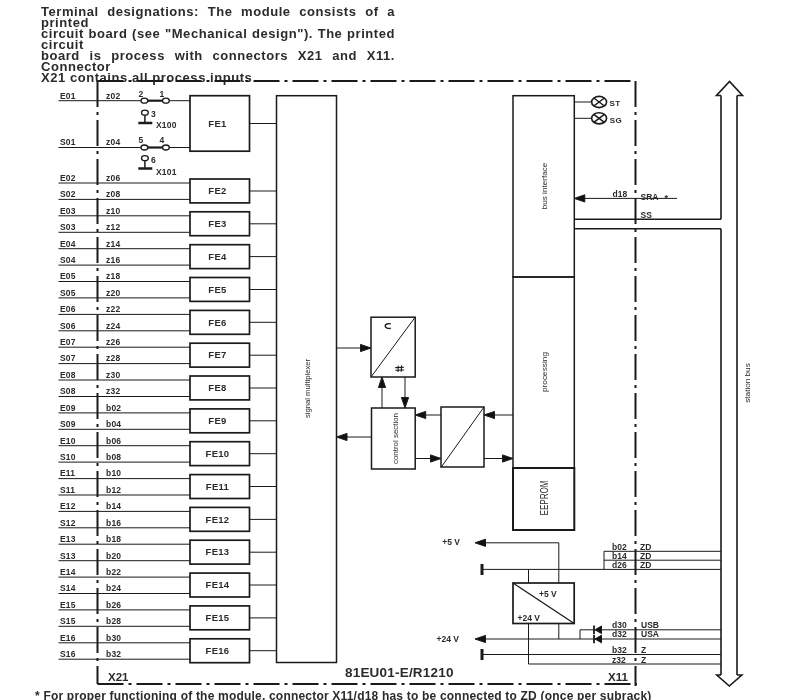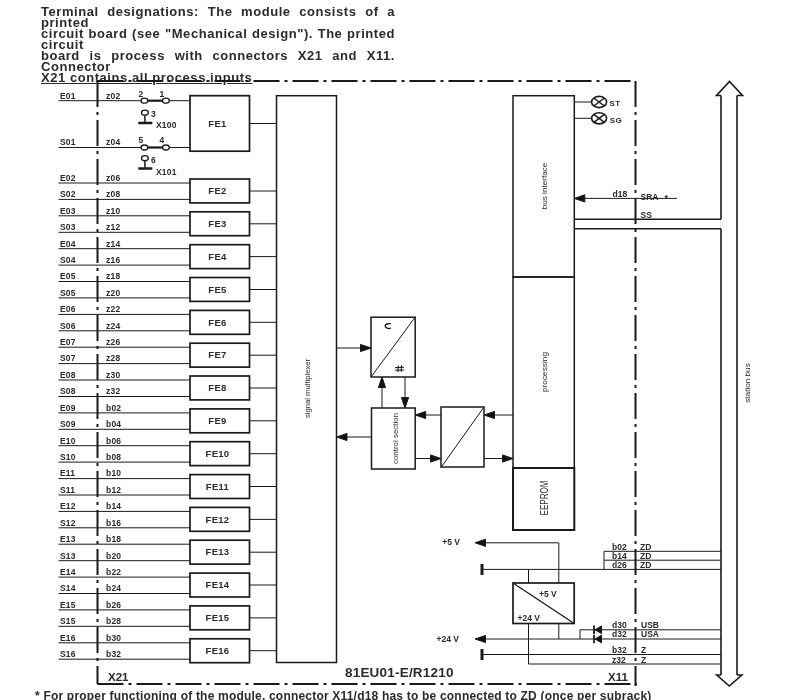--- a/index.html
+++ b/index.html
@@ -1,21 +1,21 @@
 <!DOCTYPE html>
 <html><head>
 <meta charset="utf-8">
 <style>
   html,body{margin:0;padding:0;}
   body{width:800px;height:700px;overflow:hidden;background:#ffffff;
        font-family:"Liberation Sans", sans-serif;}
   .para{position:absolute;left:41px;top:6px;width:354px;font-size:13px;
         font-weight:bold;color:#2b2b2b;line-height:11px;letter-spacing:0.55px;}
   .para div{text-align:justify;text-align-last:justify;}
-  .para div.last{text-align-last:left;text-decoration:underline;}
+  .para div.last{text-align-last:left;}
   .foot{position:absolute;left:35px;top:689px;width:770px;font-size:12px;
         font-weight:bold;color:#2b2b2b;white-space:nowrap;letter-spacing:0.2px;}
   svg text{fill:#2b2b2b;stroke:none;}
 </style>
 </head>
 <body>
 
 <div class="para">
 <div>Terminal designations: The module consists of a printed</div>
 <div>circuit board (see "Mechanical design"). The printed circuit</div>

